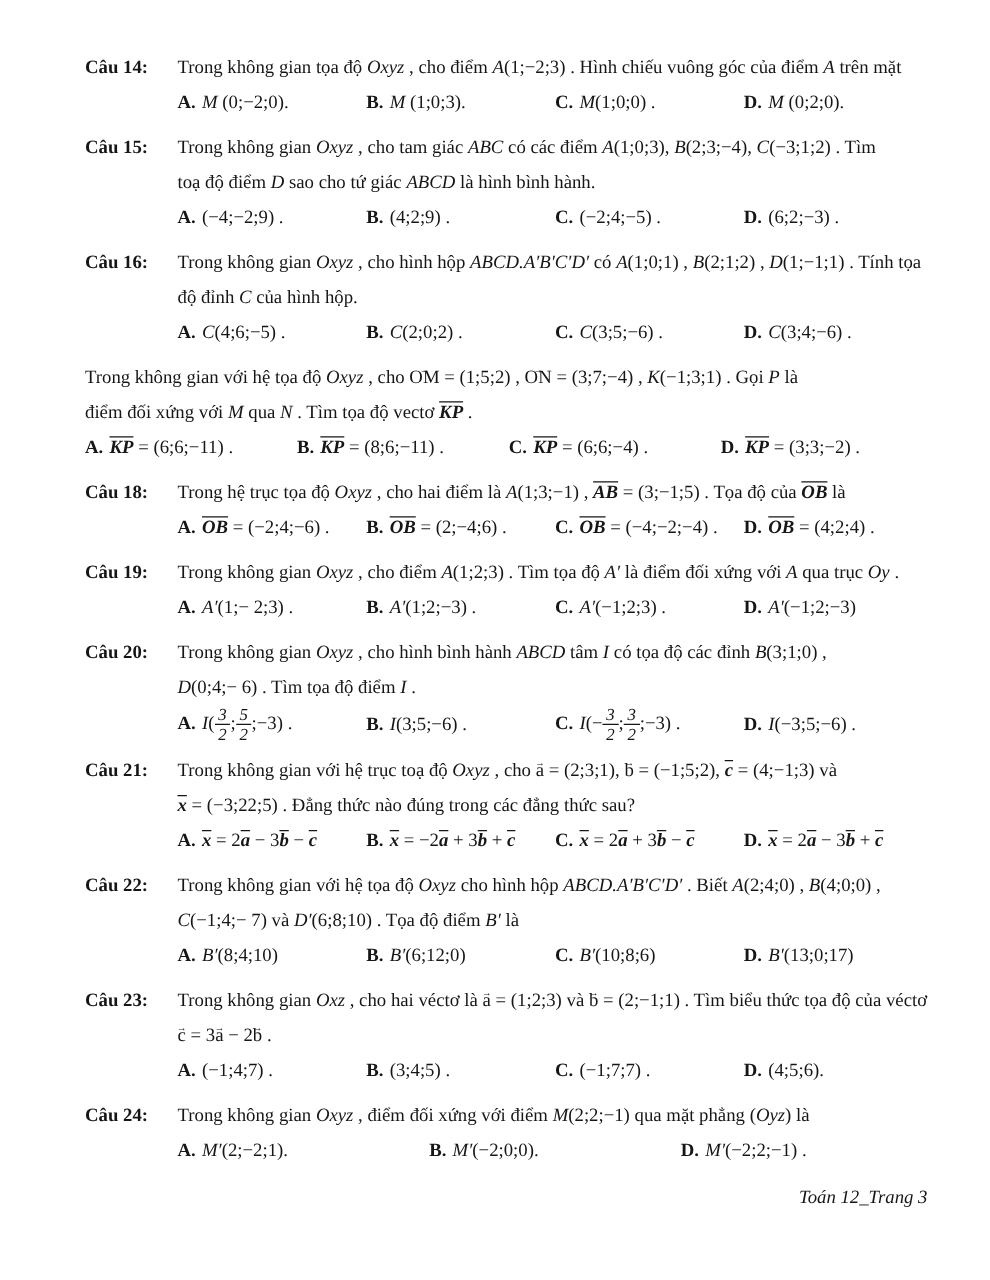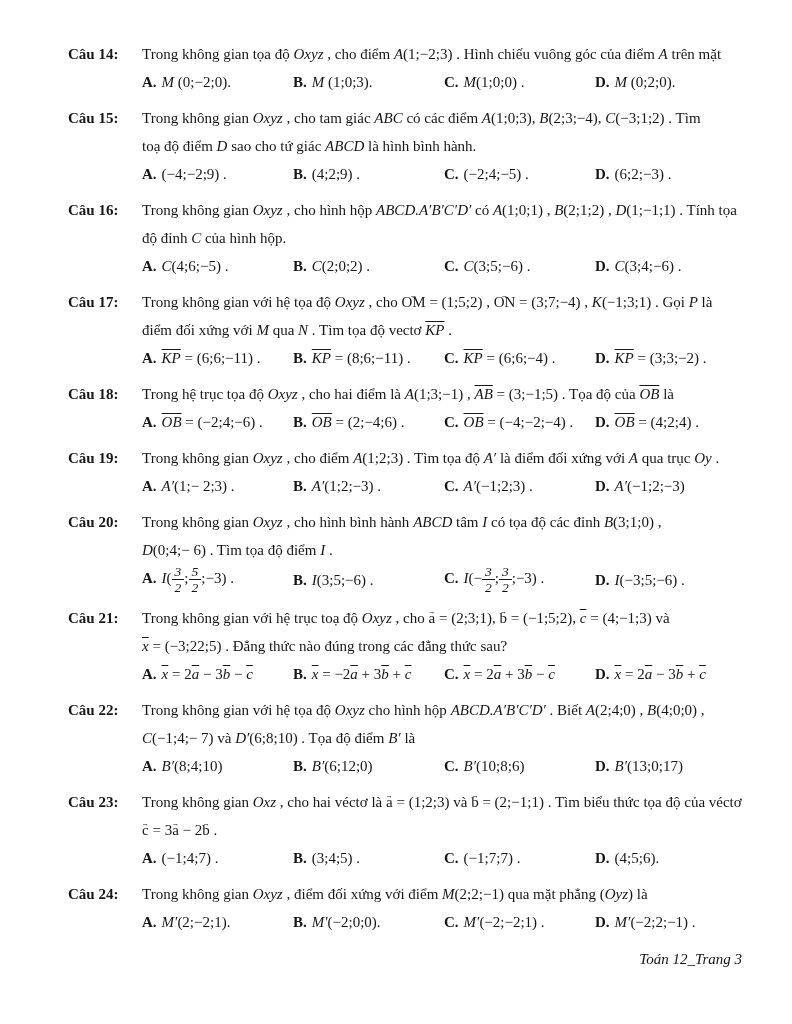--- a/index.html
+++ b/index.html
@@ -11,21 +11,21 @@
   .page{box-sizing:border-box;width:792px;height:745px;padding:40px 46px 0 68px;display:flex;flex-direction:column;}
   .qlist{flex:1 1 auto;}
   .q{display:flex;margin-bottom:8px;}
   .q-label{flex:0 0 74px;font-weight:bold;line-height:28px;}
   .q-body{flex:1 1 auto;min-width:0;}
   .stem-line{line-height:28px;}
   .opts{display:flex;line-height:28px;align-items:center;}
   .opt{flex:1 1 25%;white-space:nowrap;}
   .okey{font-weight:bold;margin-right:5px;}
   .it{font-style:italic;}
-  .ovl{font-style:italic;text-decoration:overline;}
+  .ovl{font-style:italic;text-decoration:overline;font-weight:bold;}
   .vec{display:inline-block;position:relative;}
   .vec::after{content:"\2192";position:absolute;left:50%;transform:translateX(-50%);top:-0.8em;font-size:0.5em;font-style:normal;}
   .frac{display:inline-block;text-align:center;vertical-align:-0.7em;line-height:1.12;font-size:0.9em;font-style:italic;}
   .frac .fn{display:block;border-bottom:1px solid #161616;padding:0 3px;}
   .frac .fd{display:block;padding:0 3px;}
   .footer{flex:0 0 auto;text-align:right;font-style:italic;padding:4px 4px 10px 0;line-height:22px;}
 </style>
 </head>
 <body>
 
@@ -69,21 +69,20 @@
           </div>
           <div class="opts">
             <div class="opt"><span class="okey">A.</span><span class="otext"><span class="it">C</span>(4;6;−5) .</span></div>
             <div class="opt"><span class="okey">B.</span><span class="otext"><span class="it">C</span>(2;0;2) .</span></div>
             <div class="opt"><span class="okey">C.</span><span class="otext"><span class="it">C</span>(3;5;−6) .</span></div>
             <div class="opt"><span class="okey">D.</span><span class="otext"><span class="it">C</span>(3;4;−6) .</span></div>
           </div>
         </div>
       </div>
       <div class="q">
-        <div class="q-label">Câu 17:</div>
         <div class="q-body">
           <div class="stem">
             <div class="stem-line">Trong không gian với hệ tọa độ <span class="it">Oxyz</span> , cho <span class="vec">OM</span> = (1;5;2) , <span class="vec">ON</span> = (3;7;−4) , <span class="it">K</span>(−1;3;1) . Gọi <span class="it">P</span> là</div>
             <div class="stem-line">điểm đối xứng với <span class="it">M</span> qua <span class="it">N</span> . Tìm tọa độ vectơ <span class="ovl">KP</span> .</div>
           </div>
           <div class="opts">
             <div class="opt"><span class="okey">A.</span><span class="otext"><span class="ovl">KP</span> = (6;6;−11) .</span></div>
             <div class="opt"><span class="okey">B.</span><span class="otext"><span class="ovl">KP</span> = (8;6;−11) .</span></div>
             <div class="opt"><span class="okey">C.</span><span class="otext"><span class="ovl">KP</span> = (6;6;−4) .</span></div>
             <div class="opt"><span class="okey">D.</span><span class="otext"><span class="ovl">KP</span> = (3;3;−2) .</span></div>
@@ -180,21 +179,20 @@
       </div>
       <div class="q">
         <div class="q-label">Câu 24:</div>
         <div class="q-body">
           <div class="stem">
             <div class="stem-line">Trong không gian <span class="it">Oxyz</span> , điểm đối xứng với điểm <span class="it">M</span>(2;2;−1) qua mặt phẳng (<span class="it">Oyz</span>) là</div>
           </div>
           <div class="opts">
             <div class="opt"><span class="okey">A.</span><span class="otext"><span class="it">M′</span>(2;−2;1).</span></div>
             <div class="opt"><span class="okey">B.</span><span class="otext"><span class="it">M′</span>(−2;0;0).</span></div>
-            <div class="opt"><span class="okey">C.</span><span class="otext"><span class="it">M′</span>(−2;−2;1) .</span></div>
             <div class="opt"><span class="okey">D.</span><span class="otext"><span class="it">M′</span>(−2;2;−1) .</span></div>
           </div>
         </div>
       </div>
     </div>
   <div class="footer">
     <span>Toán 12_Trang 3</span>
   </div>
 </div>
 

